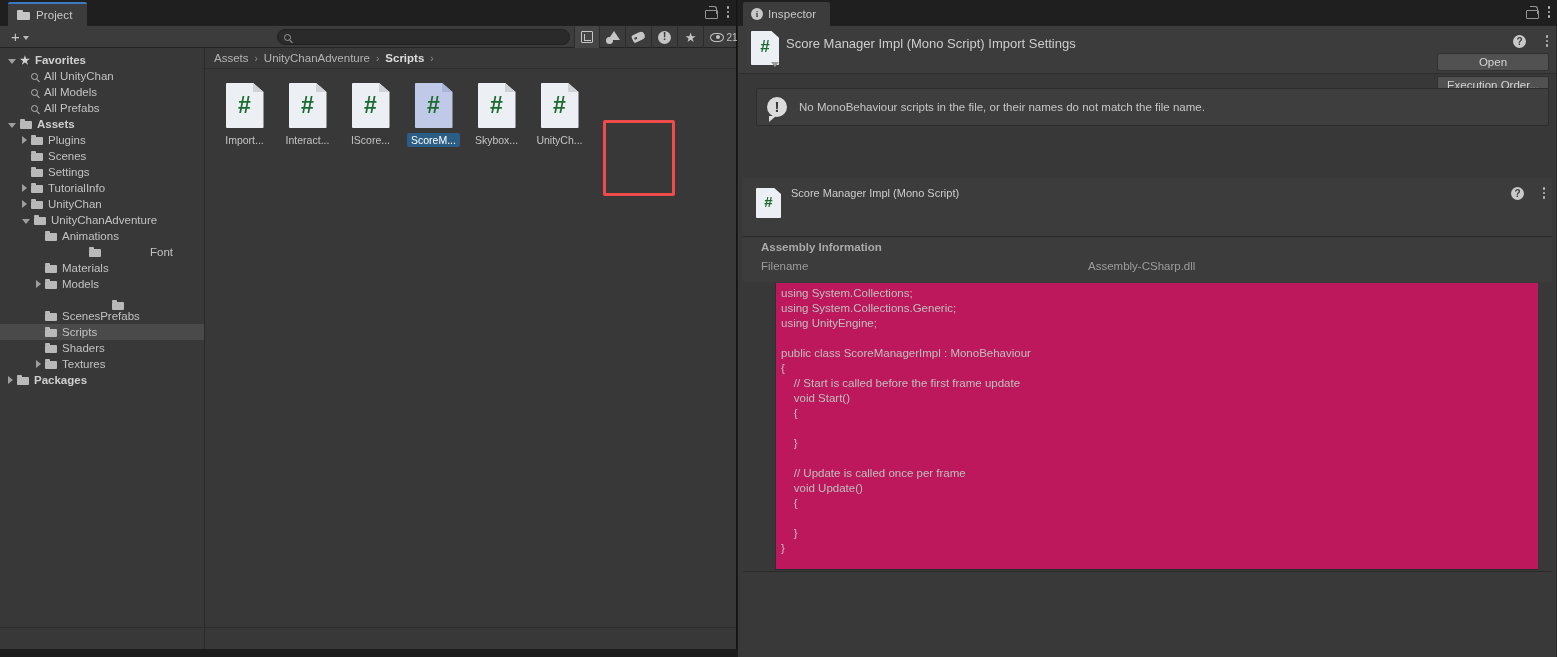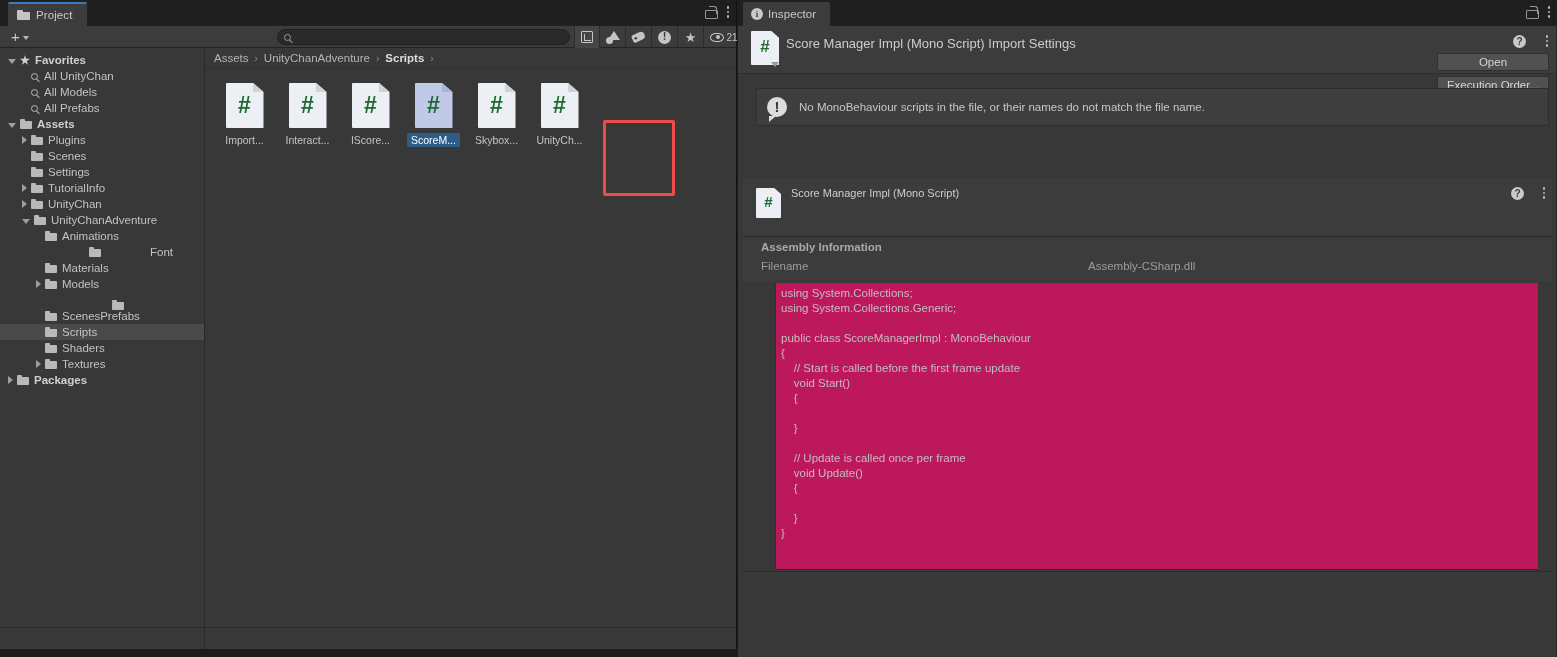--- a/index.html
+++ b/index.html
@@ -660,20 +660,21 @@
       <div class="asm-title">Assembly Information</div>
       <div class="asm-row">
         <span class="asm-key">Filename</span>
         <span class="asm-val">Assembly-CSharp.dll</span>
       </div>
     </div>
 
     <div class="code-area" id="code-root">
         <div class="code-line">using System.Collections;</div>
         <div class="code-line">using System.Collections.Generic;</div>
+        <div class="code-line">using UnityEngine;</div>
         <div class="code-line">&nbsp;</div>
         <div class="code-line">public class ScoreManagerImpl : MonoBehaviour</div>
         <div class="code-line">{</div>
         <div class="code-line">    // Start is called before the first frame update</div>
         <div class="code-line">    void Start()</div>
         <div class="code-line">    {</div>
         <div class="code-line">        </div>
         <div class="code-line">    }</div>
         <div class="code-line">&nbsp;</div>
         <div class="code-line">    // Update is called once per frame</div>

